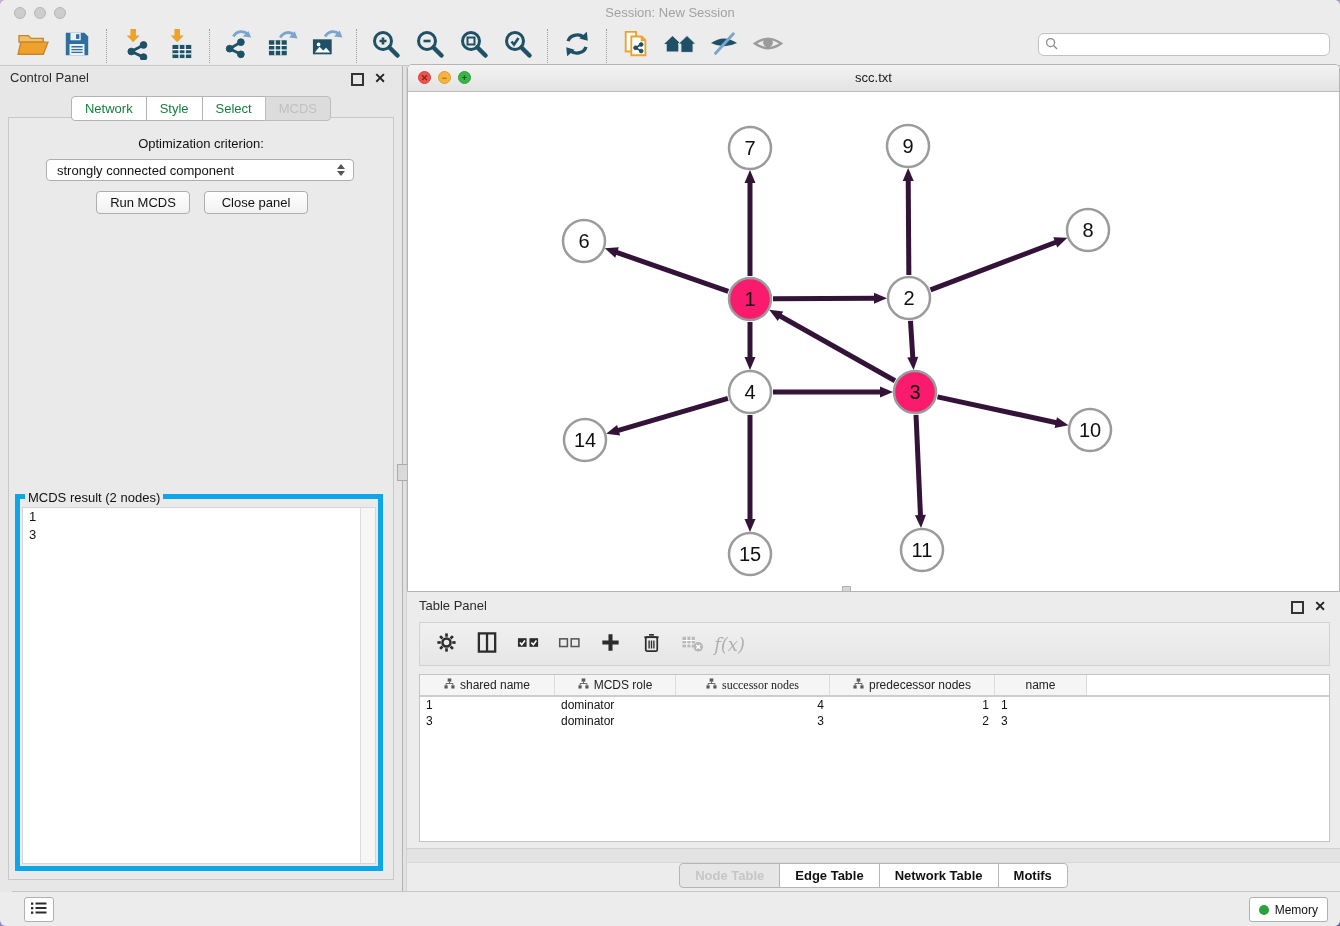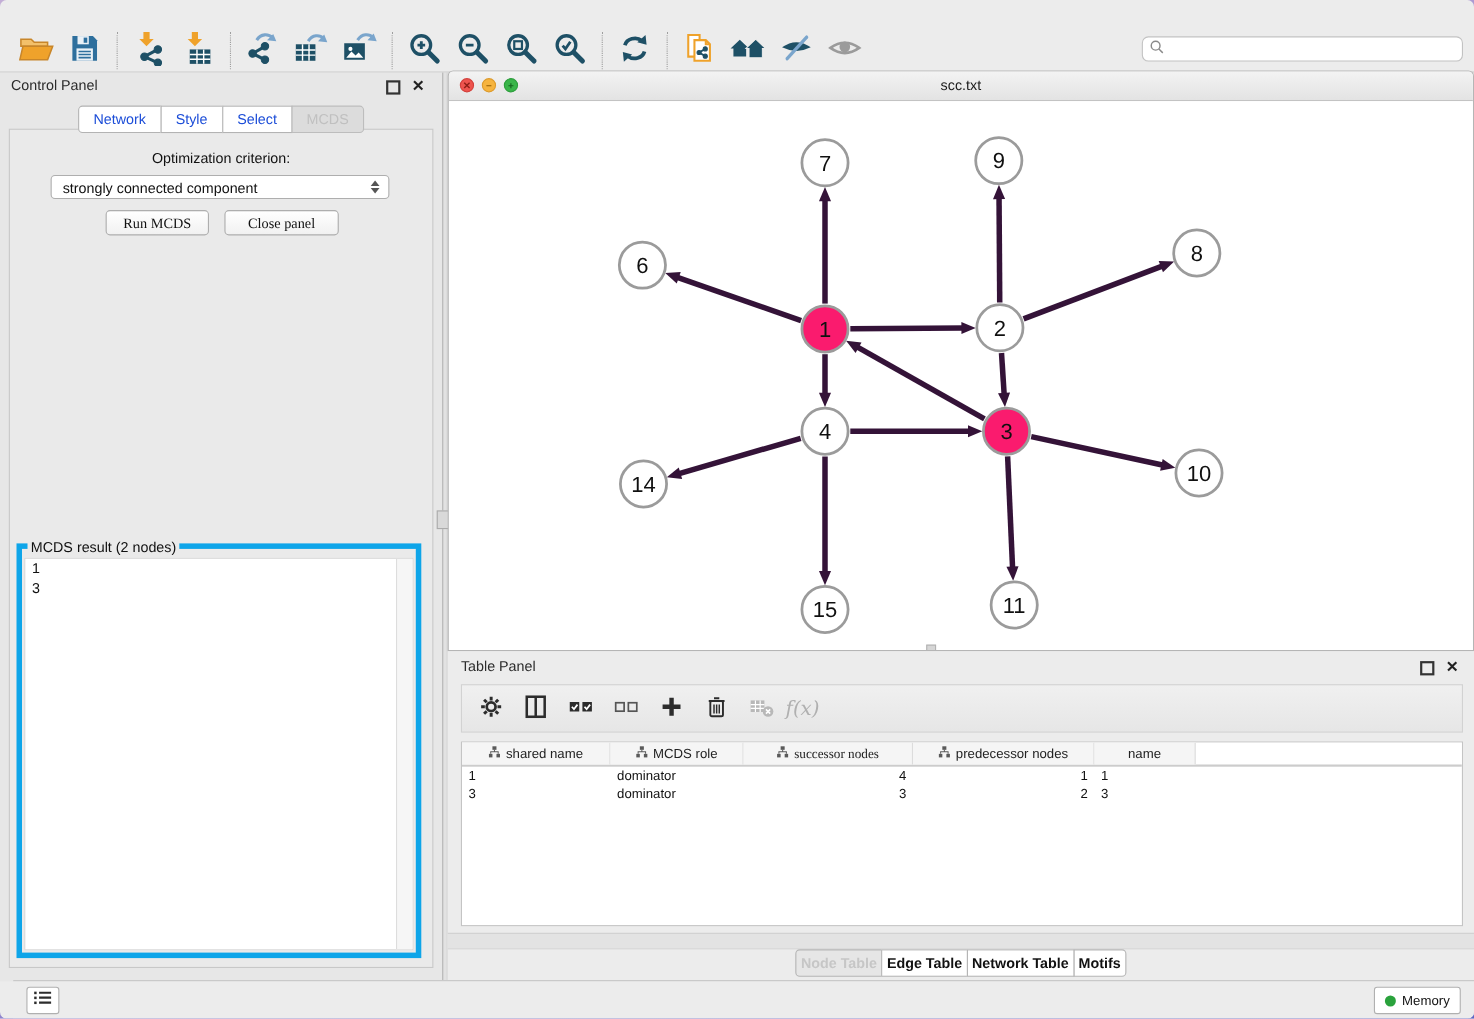--- a/index.html
+++ b/index.html
@@ -16,32 +16,32 @@
   .tb-group + .tb-group{border-left:1px dotted #9e9e9e;}
   .tb-btn{width:36px;height:32px;border:none;background:transparent;display:flex;align-items:center;justify-content:center;padding:0;cursor:pointer;}
   .searchbox{position:absolute;right:10px;top:33px;width:292px;height:23px;background:#fff;border:1px solid #c2c2c2;border-radius:6px;display:flex;align-items:center;padding-left:6px;box-sizing:border-box;}
   .searchbox input{border:none;outline:none;flex:1;font-size:13px;background:transparent;margin-left:4px;font-family:"Liberation Sans",sans-serif;}
   
   .control-panel{position:absolute;left:0;top:66px;width:402px;height:826px;background:#e7e7e7;}
   .panel-head{position:absolute;top:4px;left:10px;font-size:13px;color:#2b2b2b;}
   .panel-float{position:absolute;width:9px;height:9px;border:2px solid #333;top:7px;}
   .panel-close{position:absolute;top:4px;font-size:14px;font-weight:bold;color:#222;line-height:16px;}
   .cp-tabs{position:absolute;top:30px;left:0;right:0;text-align:center;z-index:3;}
-  .cp-tab{display:inline-block;font-size:13px;padding:4px 13px;background:#fff;border:1px solid #b3b3b3;margin-left:-1px;color:#1d4ed8;cursor:pointer;}
+  .cp-tab{display:inline-block;font-size:13px;padding:4px 13px;background:#fff;border:1px solid #b3b3b3;margin-left:-1px;color:#15803d;cursor:pointer;}
   .cp-tab:first-child{border-radius:4px 0 0 4px;margin-left:0;}
   .cp-tab:last-child{border-radius:0 4px 4px 0;}
   .cp-tab.selected{background:#dcdcdc;color:#c0c0c0;border-color:#bdbdbd;}
   .cp-pane{position:absolute;left:8px;top:51px;width:386px;height:763px;background:#eaeaea;border:1px solid #c8c8c8;box-sizing:border-box;}
   .opt-label{position:absolute;top:18px;left:0;right:0;text-align:center;font-size:13px;color:#111;}
   .dropdown{position:absolute;left:37px;top:41px;width:308px;height:22px;background:#fff;border:1px solid #aeaeae;border-radius:4px;display:flex;align-items:center;box-sizing:border-box;cursor:pointer;}
   .dropdown .dd-text{flex:1;font-size:13px;padding-left:10px;color:#111;}
   .stepper{width:14px;margin-right:5px;display:flex;flex-direction:column;align-items:center;gap:2px;}
   .tri-up{width:0;height:0;border-left:4px solid transparent;border-right:4px solid transparent;border-bottom:5px solid #555;}
   .tri-dn{width:0;height:0;border-left:4px solid transparent;border-right:4px solid transparent;border-top:5px solid #555;}
-  .btn{position:absolute;height:23px;background:linear-gradient(#ffffff,#f1f1f1);border:1px solid #aeaeae;border-radius:4px;font-size:13px;color:#111;cursor:pointer;font-family:Liberation Serif, serif;}
+  .btn{position:absolute;height:23px;background:linear-gradient(#ffffff,#f1f1f1);border:1px solid #aeaeae;border-radius:4px;font-size:13px;color:#111;cursor:pointer;font-family:Liberation Sans, sans-serif;}
   .fieldset{position:absolute;left:6px;top:376px;width:368px;height:377px;border:5px solid #0ea5e9;box-sizing:border-box;}
   .fieldset .legend{position:absolute;top:-9px;left:5px;background:#eaeaea;padding:0 3px;font-size:13px;color:#111;}
   .result-list{position:absolute;left:2px;right:2px;top:8px;bottom:2px;background:#fff;border:1px solid #d6d6d6;box-sizing:border-box;overflow:hidden;}
   .result-scroll{position:absolute;top:0;bottom:0;right:0;width:14px;background:#f6f6f6;border-left:1px solid #ddd;}
   .result-item{font-size:13px;color:#111;padding:1px 6px;line-height:16px;}
   
   .v-splitter{position:absolute;left:402px;top:66px;width:5px;height:826px;background:#e2e2e2;border-left:1px solid #b2b2b2;border-right:1px solid #d4d4d4;box-sizing:border-box;cursor:col-resize;}
   .v-grip{position:absolute;left:397px;top:464px;width:13px;height:17px;background:#d9d9d9;border:1px solid #ababab;box-sizing:border-box;cursor:col-resize;}
   
   .net-window{position:absolute;left:407px;top:64px;width:933px;height:528px;background:#fff;border:1px solid #b5b5b5;border-radius:5px 5px 0 0;box-sizing:border-box;overflow:hidden;}
@@ -59,35 +59,41 @@
   .tp-btn{width:26px;height:26px;border:none;background:transparent;display:flex;align-items:center;justify-content:flex-end;padding:0;cursor:pointer;}
   .tp-btn.disabled{cursor:default;}
   .fx-label{font-family:"DejaVu Serif",serif;font-style:italic;font-size:18px;color:#b0b0b0;}
   .data-table{position:absolute;left:12px;top:82px;right:10px;height:168px;background:#fff;border:1px solid #c4c4c4;box-sizing:border-box;overflow:hidden;}
   .thead{display:flex;border-bottom:2px solid #cccccc;background:#fff;}
   .th{height:20px;display:flex;align-items:center;justify-content:center;gap:5px;font-size:12px;color:#222;background:#f5f5f5;border-right:1px solid #dcdcdc;box-sizing:border-box;cursor:pointer;}
   .trow{display:flex;}
   .td{height:16px;line-height:16px;font-size:12px;color:#111;box-sizing:border-box;padding:0 6px;white-space:nowrap;overflow:hidden;}
   .tp-bottom-strip{position:absolute;left:0;right:0;top:256px;height:13px;background:#e3e3e3;border-top:1px solid #d0d0d0;border-bottom:1px solid #d8d8d8;}
   .tp-tabs{position:absolute;left:0;right:0;top:271px;text-align:center;}
-  .tp-tab{display:inline-block;font-size:13px;font-weight:bold;padding:4px 4px;background:#fff;border:1px solid #b5b5b5;margin-left:-1px;color:#111;cursor:pointer;}
+  .tp-tab{display:inline-block;font-size:13px;font-weight:bold;padding:4px 15px;background:#fff;border:1px solid #b5b5b5;margin-left:-1px;color:#111;cursor:pointer;}
   .tp-tab:first-child{border-radius:4px 0 0 4px;margin-left:0;}
   .tp-tab:last-child{border-radius:0 4px 4px 0;}
   .tp-tab.selected{background:#e6e6e6;color:#c6c6c6;}
   
   .statusbar{position:absolute;left:12px;right:0;bottom:0;height:34px;background:#ececec;border-top:1px solid #c6c6c6;}
   .sb-left-btn{position:absolute;left:12px;top:5px;width:28px;height:23px;background:#fff;border:1px solid #b0b0b0;border-radius:3px;display:flex;align-items:center;justify-content:center;cursor:pointer;}
   .memory-btn{position:absolute;right:12px;top:5px;height:23px;background:#fff;border:1px solid #b0b0b0;border-radius:3px;display:flex;align-items:center;gap:6px;padding:0 9px;font-size:12px;color:#111;cursor:pointer;}
   .mem-dot{width:10px;height:10px;border-radius:50%;background:#2aa23c;}
 </style>
 </head>
 <body>
 
 <div id="app">
 
+  <div class="titlebar">
+    <div class="traffic t-gray" style="left:14px"></div>
+    <div class="traffic t-gray" style="left:34px"></div>
+    <div class="traffic t-gray" style="left:54px"></div>
+    <div class="win-title">Session: New Session</div>
+  </div>
 
   <div class="toolbar" id="main-toolbar">
       <div class="tb-group">
         <button class="tb-btn">
           <span><svg viewBox="0 0 34 30" width="32" height="28">
               <path d="M2 6 h10 l3 3 h13 v4 H2 Z" fill="#f3c06a" stroke="#c8862a" stroke-width="1.5"></path>
     <path d="M4 13 h29 l-5 13 H1 Z" fill="#efa22b" stroke="#c8862a" stroke-width="1.5"></path>
             </svg></span>
         </button>
         <button class="tb-btn">

